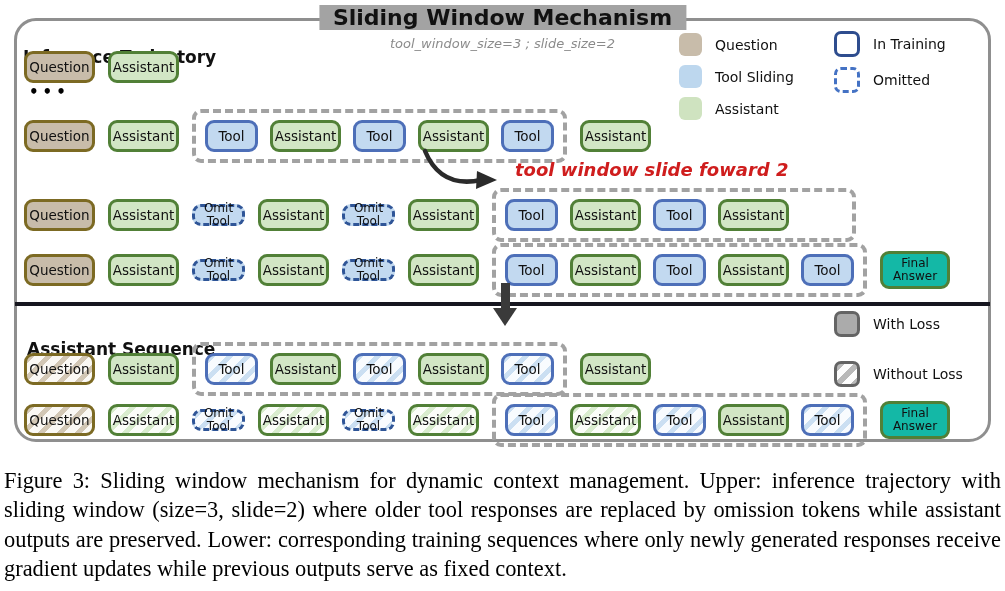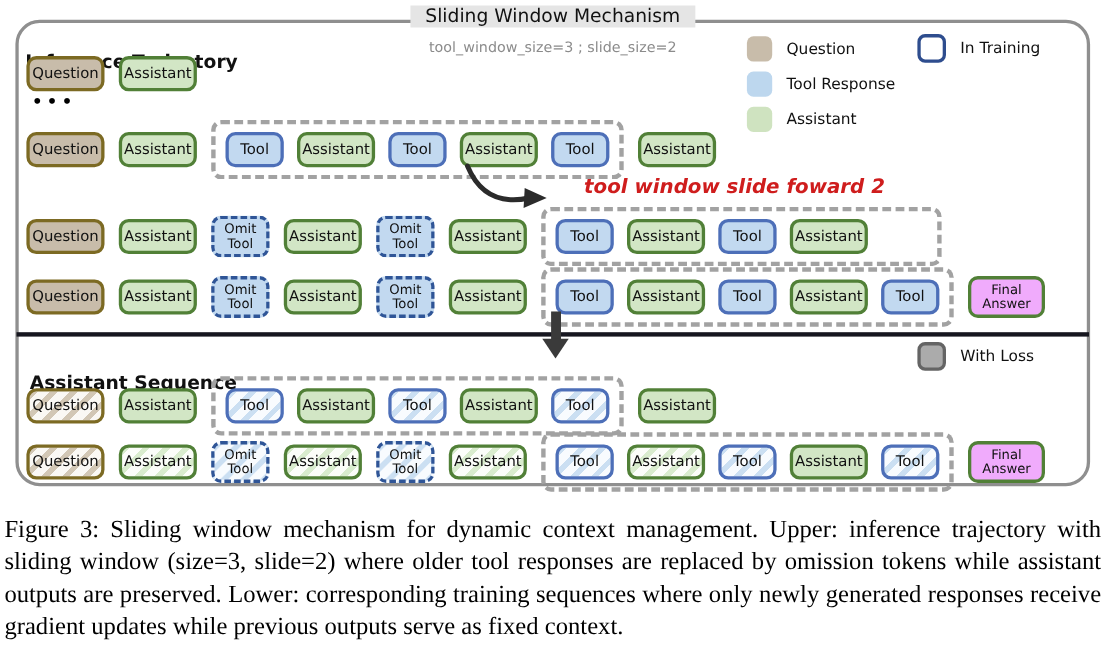--- a/index.html
+++ b/index.html
@@ -1,36 +1,36 @@
 <!DOCTYPE html>
 <html><head>
 <meta charset="utf-8">
 <style>
   html,body{margin:0;padding:0;background:#fff;}
   .figure{position:relative;width:1005px;height:591px;background:#fff;
           font-family:"DejaVu Sans",sans-serif;overflow:hidden;}
   .diagram-box{position:absolute;left:14px;top:18px;width:971px;height:418px;
                border:3.5px solid #8f8f8f;border-radius:22px;background:#fff;}
   .fig-title{position:absolute;left:50%;top:-16px;transform:translateX(-50%);
-             background:#e5e5e5;padding:0 14px;font-size:17px;font-weight:normal;
+             background:#a3a3a3;padding:0 14px;font-size:22px;font-weight:bold;
              color:#111;white-space:nowrap;}
   .fig-subtitle{position:absolute;left:50%;top:15px;transform:translateX(-50%);
-                font-size:13px;color:#8b8b8b;white-space:nowrap;}
+                font-size:13px;font-style:italic;color:#8b8b8b;white-space:nowrap;}
   .section-heading{position:absolute;font-size:17px;font-weight:bold;color:#111;white-space:nowrap;margin-top:24px;}
 
   
   .row{position:absolute;display:flex;align-items:center;gap:13px;}
   .box{box-sizing:border-box;height:32px;display:flex;align-items:center;justify-content:center;
        border-radius:9px;border:3px solid #000;font-size:13.5px;color:#111;
        white-space:pre-line;text-align:center;line-height:1.05;flex:0 0 auto;}
   .question{width:71px;background:#c8bcaa;border-color:#7c6a23;}
   .assistant{width:71px;background:#d2e6c5;border-color:#518037;}
   .tool{width:53px;background:#c2d9f0;border-color:#4d6fb8;}
-  .omit{width:53px;height:38px;background:#c2d9f0;border:3px dashed #2f5597;font-size:12px;}
-  .final{width:70px;height:38px;background:#f0abfc;border-color:#518037;font-size:12px;}
+  .omit{width:53px;height:22px;background:#c2d9f0;border:3px dashed #2f5597;font-size:12px;}
+  .final{width:70px;height:38px;background:#14b8a6;border-color:#518037;font-size:12px;}
   .hatched.question{background:repeating-linear-gradient(135deg,#d2c7b5 0 5px,#faf8f4 5px 13px);}
   .hatched.assistant{background:repeating-linear-gradient(135deg,#d9ecce 0 5px,#fbfdf9 5px 13px);}
   .hatched.tool,.hatched.omit{background:repeating-linear-gradient(135deg,#cbdff2 0 5px,#f8fbfe 5px 13px);}
   .window{display:flex;align-items:center;gap:12px;padding:7px 9px;
           border:4px dashed #a2a2a2;border-radius:9px;flex:0 0 auto;}
   .spacer{height:30px;flex:0 0 auto;}
   .ellipsis{position:absolute;font-size:15px;font-weight:bold;letter-spacing:4px;color:#000;}
 
   
   .legend{position:absolute;display:flex;flex-direction:column;gap:9px;}
@@ -63,32 +63,36 @@
 
     <div class="section-heading" style="left:6px;top:2px;">Inference Trajectory</div>
 
     <div class="legend" style="left:662px;top:12px;">
       <div class="legend-item">
         <span class="lg-swatch" style="background:#c8bcaa;"></span>
         <span>Question</span>
       </div>
       <div class="legend-item">
         <span class="lg-swatch" style="background:#bdd7ee;"></span>
-        <span>Tool Response</span>
+        <span>Tool Sliding</span>
       </div>
       <div class="legend-item">
         <span class="lg-swatch" style="background:#cfe3c0;"></span>
         <span>Assistant</span>
       </div>
     </div>
 
     <div class="legend" style="left:817px;top:10px;gap:10px;">
       <div class="legend-item">
         <span class="lg-outline"></span>
         <span>In Training</span>
+      </div>
+      <div class="legend-item">
+        <span class="lg-outline lg-dashed"></span>
+        <span>Omitted</span>
       </div>
     </div>
 
     <div class="row" id="inf-row-0" style="left:7px;top:30px;">
         <div class="box question">Question</div>
         <div class="box assistant">Assistant</div>
       </div>
     <div class="ellipsis" style="left:12px;top:62px;">•••</div>
     <div class="row" id="inf-row-1" style="left:7px;top:88px;">
         <div class="box question">Question</div>
@@ -136,35 +140,39 @@
           <div class="box tool">Tool</div>
         </div>
         <div class="box final">Final
 Answer</div>
       </div>
 
     <svg style="position:absolute;left:398px;top:126px;" width="85" height="46" viewBox="0 0 85 46">
       <path d="M10,4 C20,28 38,39 66,33" fill="none" stroke="#2b2b2b" stroke-width="4.5" stroke-linecap="round"></path>
       <polygon points="62,24 82,33 61,42" fill="#2b2b2b"></polygon>
     </svg>
-    <div class="slide-note" style="left:514px;top:138px;">tool window slide foward 2</div>
+    <div class="slide-note" style="left:498px;top:138px;">tool window slide foward 2</div>
 
     <div class="divider"></div>
     <svg style="position:absolute;left:474px;top:262px;" width="28" height="44" viewBox="0 0 28 44">
       <rect x="10" y="0" width="9" height="26" fill="#3a3a3a"></rect>
       <polygon points="2,25 26,25 14,43" fill="#3a3a3a"></polygon>
     </svg>
 
     <div class="section-heading" style="left:10px;top:294px;">Assistant Sequence</div>
 
     <div class="legend" style="left:817px;top:290px;gap:24px;">
       <div class="legend-item">
         <span class="lg-loss lg-withloss"></span>
         <span>With Loss</span>
       </div>
+      <div class="legend-item">
+        <span class="lg-loss lg-withoutloss"></span>
+        <span>Without Loss</span>
+      </div>
     </div>
 
     <div class="row" id="train-row-0" style="left:7px;top:321px;">
         <div class="box question hatched">Question</div>
         <div class="box assistant">Assistant</div>
         <div class="window">
           <div class="box tool hatched">Tool</div>
           <div class="box assistant">Assistant</div>
           <div class="box tool hatched">Tool</div>
           <div class="box assistant">Assistant</div>

